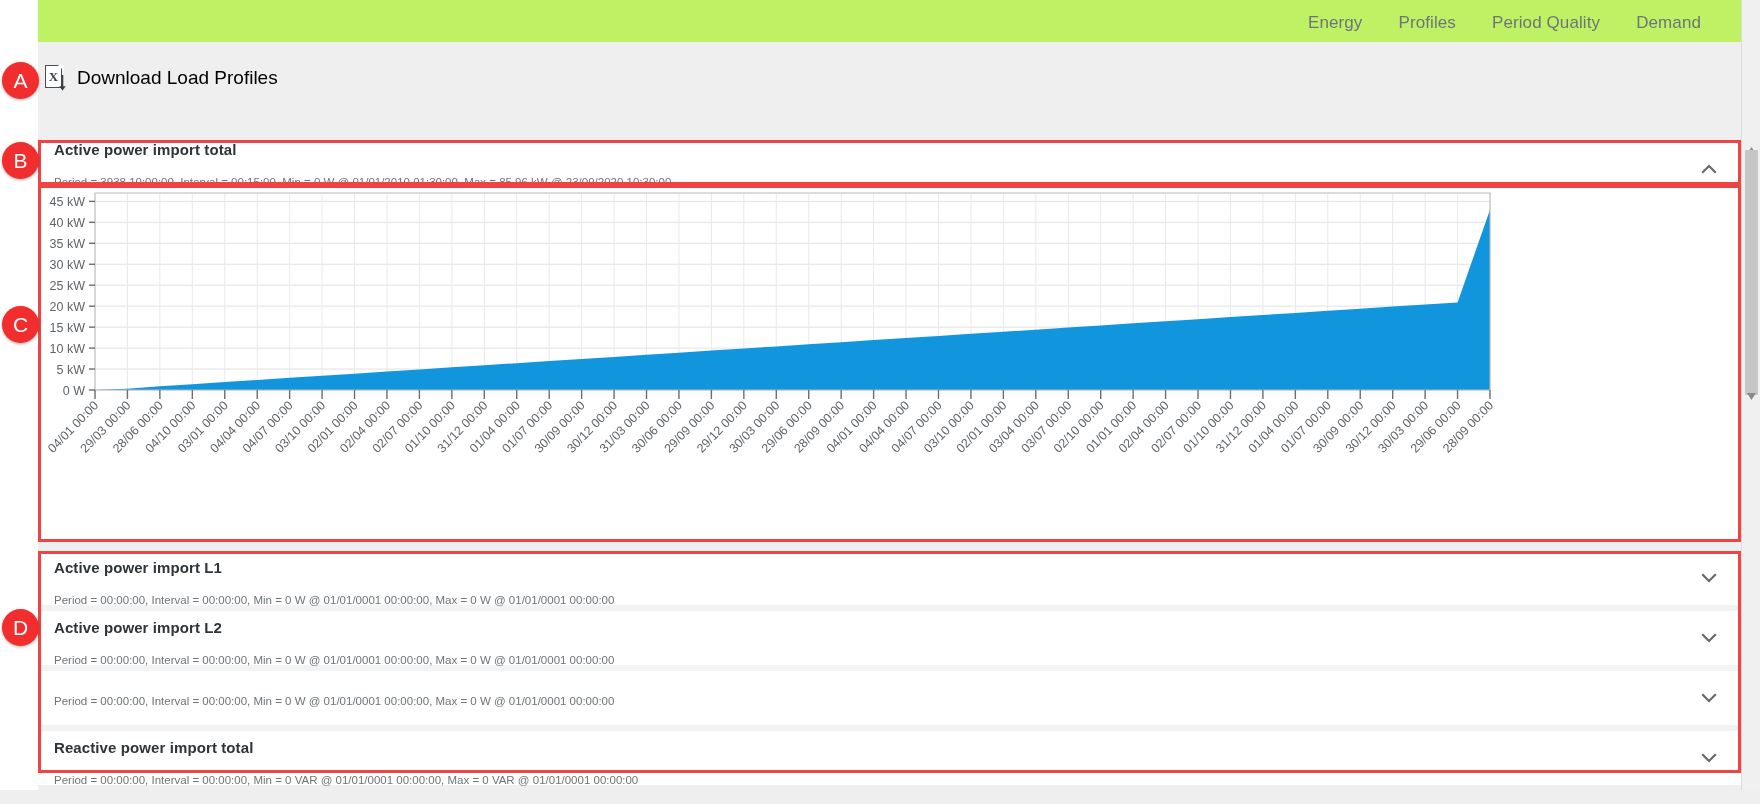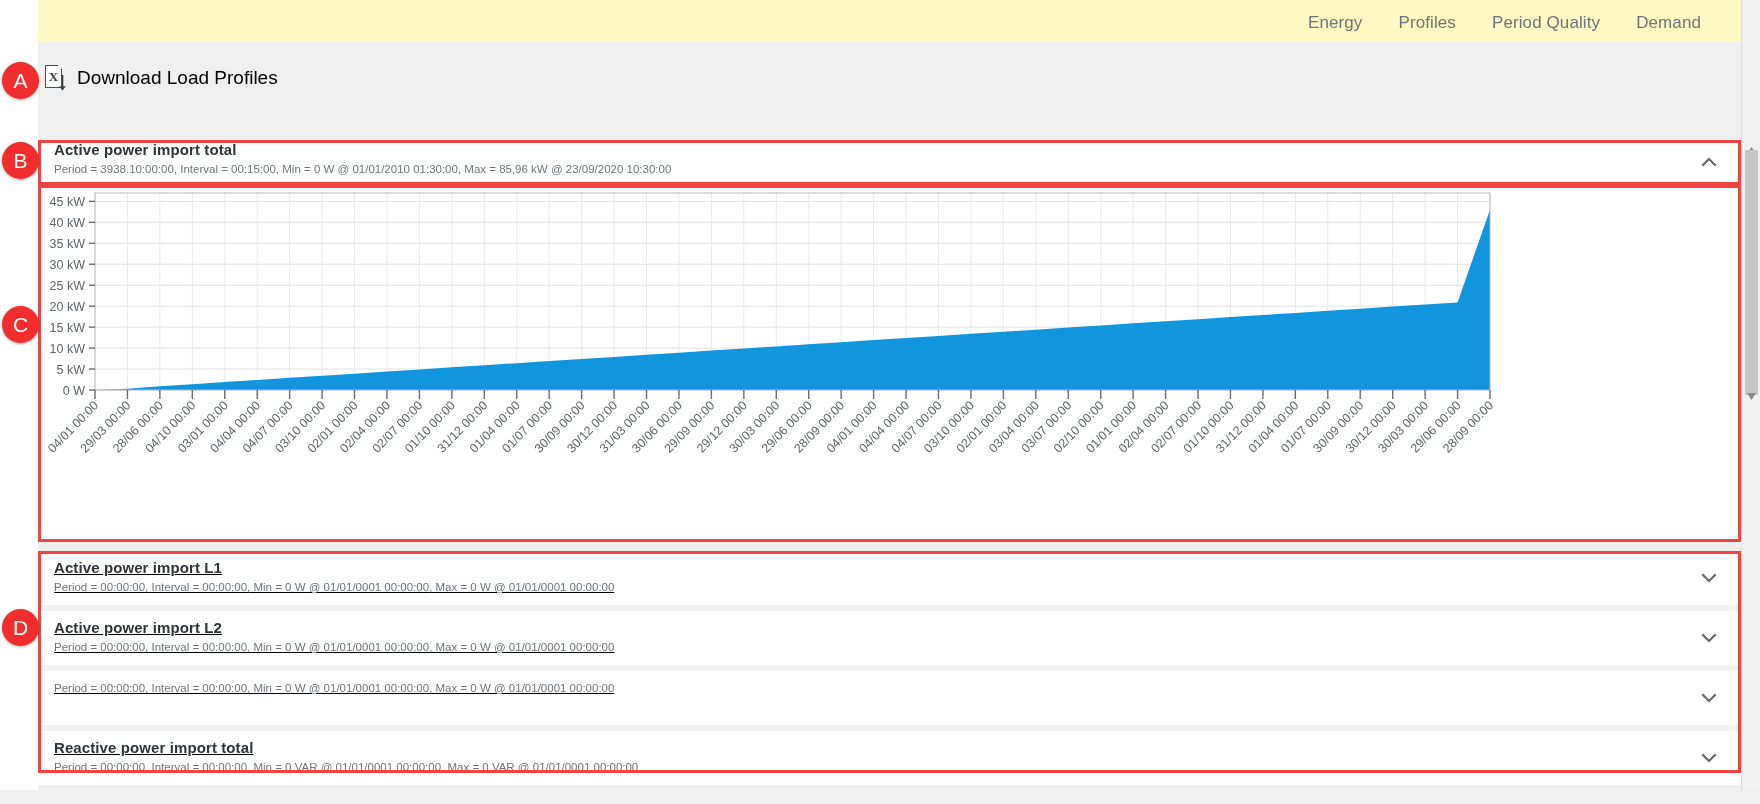--- a/index.html
+++ b/index.html
@@ -32,21 +32,21 @@
     background: #ffffff;
     z-index: 5;
   }
 
   
   #topnav {
     position: absolute;
     left: 38px; top: 0;
     width: 1703px;
     height: 42px;
-    background: #fef9c3;
+    background: #bef264;
     display: flex;
     align-items: flex-start;
     justify-content: flex-end;
     padding-right: 22px;
     box-sizing: border-box;
   }
   .nav-item {
     position: relative;
     font-size: 17px;
     color: #6f7479;
@@ -170,21 +170,21 @@
     font-size: 15px;
     font-weight: bold;
     color: #2f3438;
     letter-spacing: .1px;
     line-height: 19px;
   }
   .panel-sub {
     font-size: 11.5px;
     color: #6e7479;
     line-height: 15px;
-    margin-top: 3px;
+    margin-top: 16px;
     white-space: nowrap;
   }
   .chev {
     position: absolute;
     right: 24px;
     top: 50%;
     margin-top: -6px;
     width: 16px; height: 12px;
     opacity: .75;
   }
@@ -209,21 +209,20 @@
     box-sizing: border-box;
   }
   .collapsed-row {
     position: relative;
     height: 54px;
     background: #ffffff;
     margin-bottom: 6px;
     padding: 7px 60px 0 16px;
     box-sizing: border-box;
     cursor: pointer;
-    text-decoration: underline;
   }
 
   
   #scrollbar-track {
     position: absolute;
     right: 0; top: 0;
     width: 19px; height: 804px;
     background: #f0f0f0;
     border-left: 1px solid #dcdcdc;
     box-sizing: border-box;

